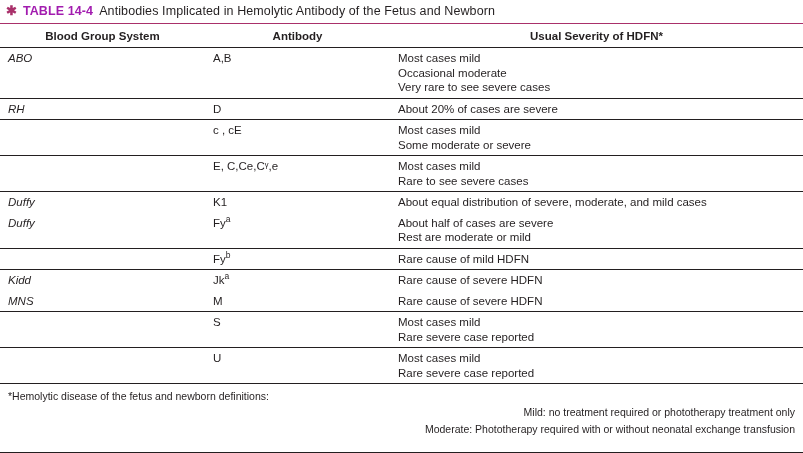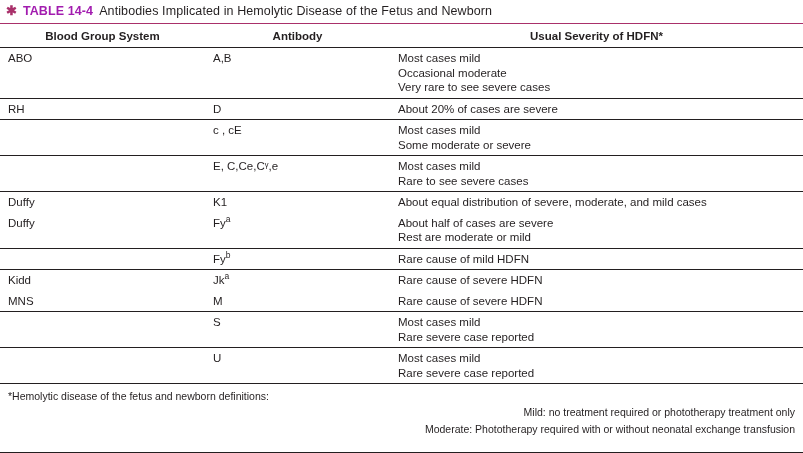--- a/index.html
+++ b/index.html
@@ -69,21 +69,21 @@
   }
   th.col-antibody { text-align: center; }
 
   table.data td {
     font-size: 11.5px;
     color: #231f20;
     padding: 3px 8px 3px 8px;
     vertical-align: top;
     line-height: 14.5px;
   }
-  td.sys { white-space: nowrap; }
+  td.sys { white-space: nowrap; font-style: italic; }
   td.ab {
     text-align: left;
   }
   tr.ruled > td {
     border-top: 1px solid #231f20;
   }
   tr.first > td {
     border-top: none;
   }
   .sev-line { display: block; }
@@ -120,21 +120,21 @@
   }
 </style>
 </head>
 <body>
 
 <div id="table-wrap">
 
   <div class="title-row">
     <span class="title-star">✱</span>
     <span class="title-label">TABLE 14-4</span>
-    <span class="title-text">Antibodies Implicated in Hemolytic Disease of the Fetus and Newborn</span>
+    <span class="title-text">Antibodies Implicated in Hemolytic Antibody of the Fetus and Newborn</span>
   </div>
 
   <table class="data">
     <colgroup>
       <col class="c1">
         <col class="c2">
         <col class="c3">
     </colgroup>
     <thead>
       <tr>

